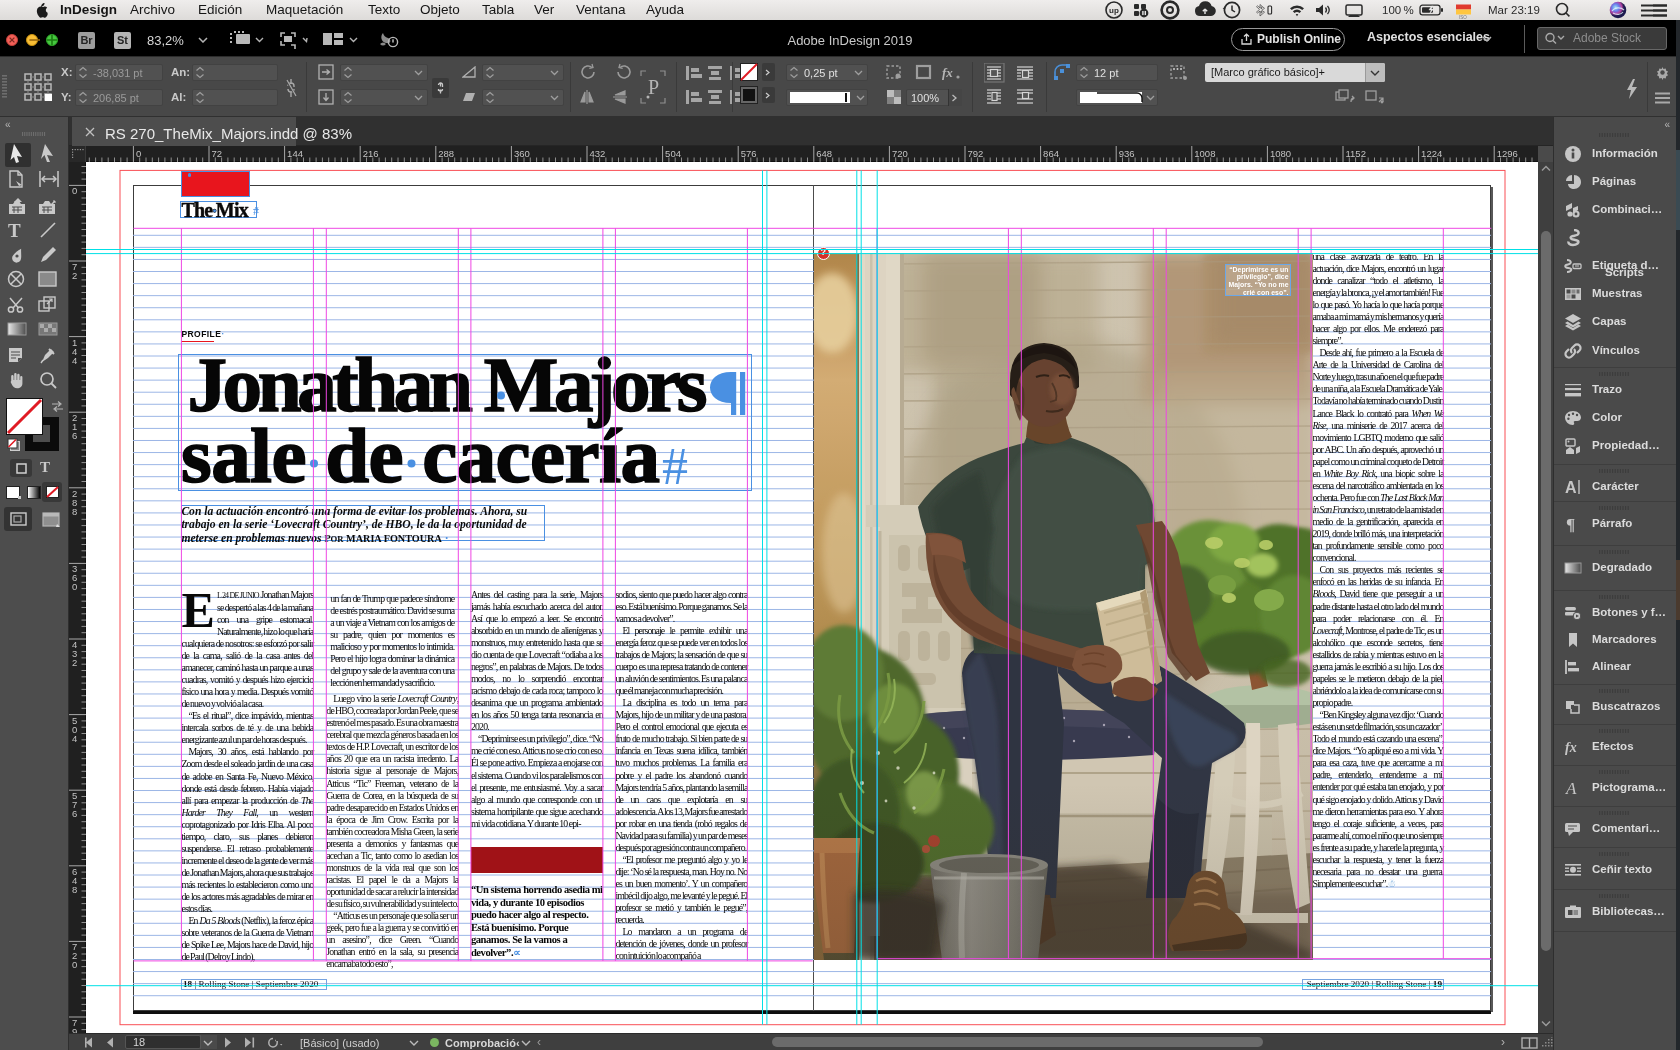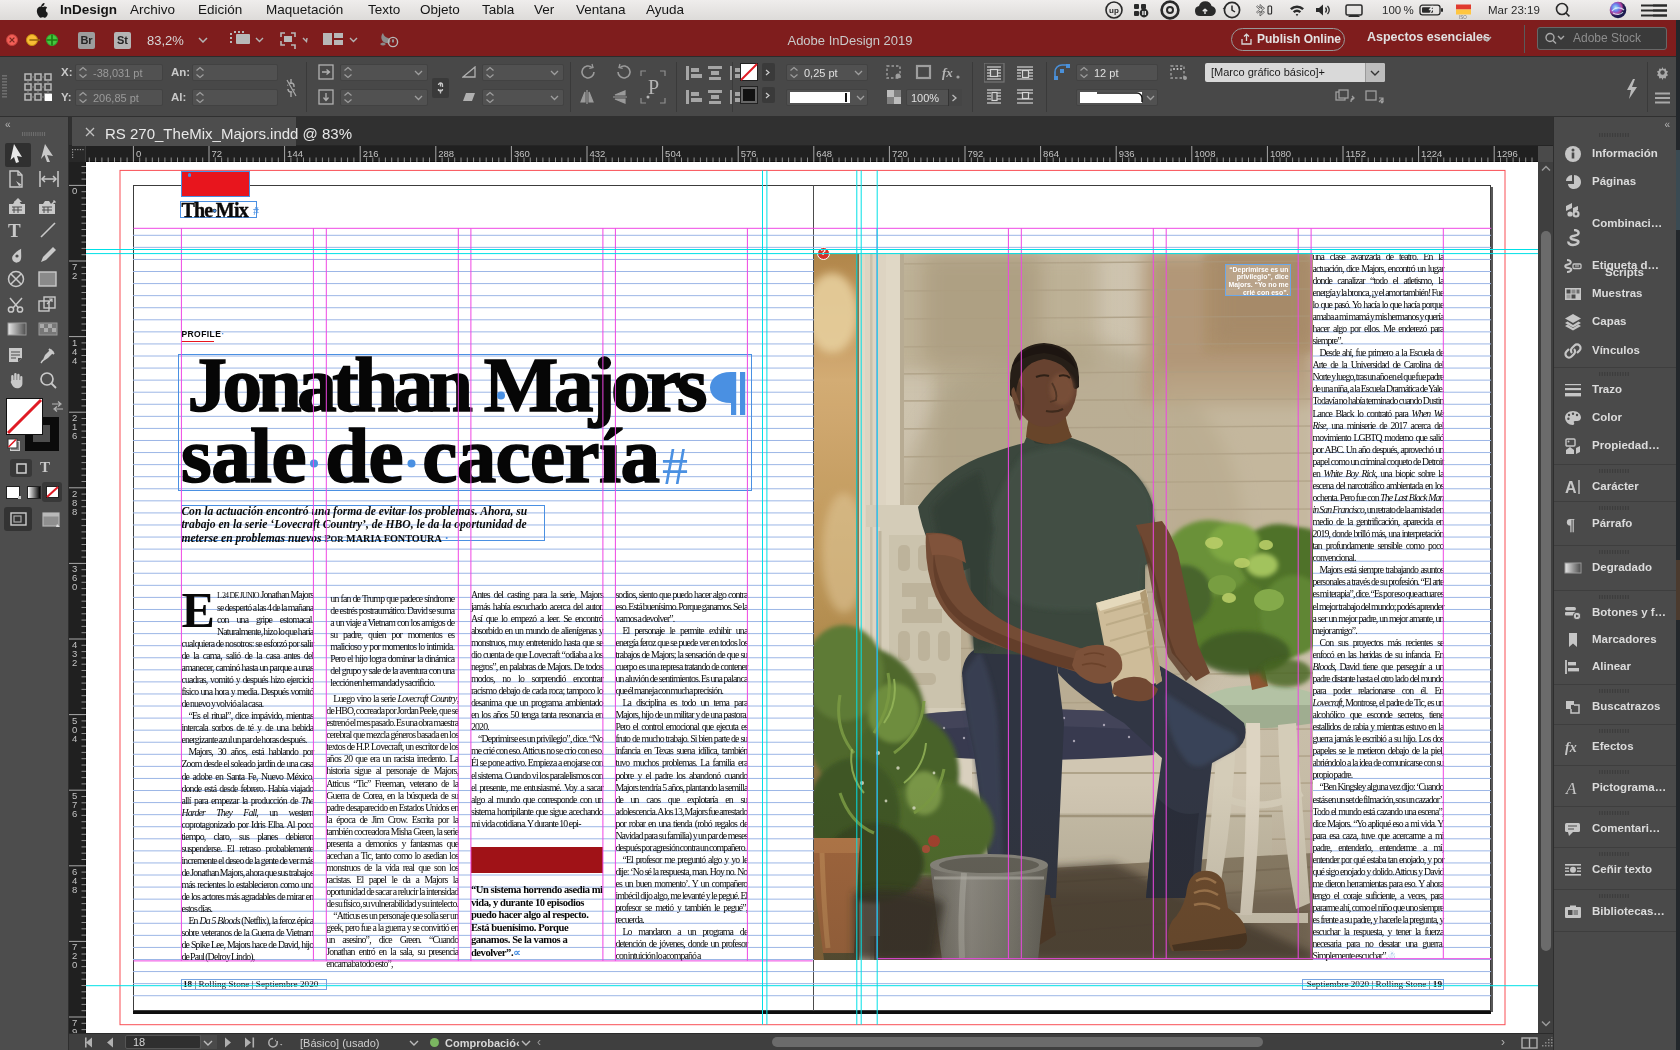--- a/index.html
+++ b/index.html
@@ -73,21 +73,21 @@
           </radialGradient>
         </defs>
         <circle cx="10" cy="9" r="8.3" fill="url(#siri)"></circle>
         <path d="M4 10c3-4 9-4 12-1M5 12c3 2 8 2 10-1" stroke="#e8f6ff" stroke-width="1.1" fill="none" opacity=".8"></path>
         <g stroke="#2a2a2a" stroke-width="2">
           <path d="M33 4.5h26M33 9.5h26M33 14.5h26"></path>
           <path d="M45 4.5h14M45 9.5h14M45 14.5h14" stroke-width="2"></path>
         </g>
       </svg>
     </div>
-<div class="ab" style="left:0;top:20px;width:1676px;height:37px;background:#7f1d1d;border-bottom:1px solid #2c2c2c;">
+<div class="ab" style="left:0;top:20px;width:1676px;height:37px;background:#000000;border-bottom:1px solid #2c2c2c;">
       <div class="ab" style="left:6px;top:13.5px;width:12px;height:12px;border-radius:6px;background:#f35f57;border:.5px solid #c3413b;"></div>
       <div class="ab" style="left:26px;top:13.5px;width:12px;height:12px;border-radius:6px;background:#f8bd35;border:.5px solid #c9920f;"></div>
       <div class="ab" style="left:46px;top:13.5px;width:12px;height:12px;border-radius:6px;background:#46c73f;border:.5px solid #2da528;"></div>
       <svg class="ab" style="left:5px;top:12.5px" width="55" height="14" viewBox="0 0 55 14">
         <g stroke="#7c2a20" stroke-width="1.3">
           <path d="M4.6 4.6l4.8 4.8M9.4 4.6L4.6 9.4"></path>
         </g>
         <path d="M24.4 7H35" stroke="#99660c" stroke-width="1.6"></path>
         <path d="M41.7 7h10.6M47 1.7v10.6" stroke="#1c7d12" stroke-width="1.6"></path>
       </svg>
@@ -1063,21 +1063,21 @@
       <svg class="ab" style="left:10px;top:56px" width="18" height="18" viewBox="0 0 18 18">
         <path d="M8 2v6H2c0-3 3-6 6-6zM10 2c4 0 7 3 7 7s-3 7-7 7c-3 0-6-2-6-5h6z" fill="#c6c6c6"></path>
       </svg>
       <div class="ab" style="left:38px;top:58px;font-size:11.5px;font-weight:bold;color:#dcdcdc;">Páginas</div>
       <svg class="ab" style="left:10px;top:84px" width="18" height="18" viewBox="0 0 18 18">
         <path d="M2 5l6-3v5l-6 3zM9 7l5-2v4l-5 3z" fill="#c6c6c6"></path>
         <circle cx="12" cy="13" r="3.6" fill="#c6c6c6"></circle>
         <circle cx="12" cy="13" r="1.4" fill="#4a4a4a"></circle>
         <circle cx="6" cy="13" r="2.6" fill="#c6c6c6"></circle>
       </svg>
-      <div class="ab" style="left:38px;top:86px;font-size:11.5px;font-weight:bold;color:#dcdcdc;margin-top:14px;">Combinaci…</div>
+      <div class="ab" style="left:38px;top:86px;font-size:11.5px;font-weight:bold;color:#dcdcdc;">Combinaci…</div>
       <svg class="ab" style="left:10px;top:112px" width="18" height="18" viewBox="0 0 18 18">
         <path d="M10 1c3 0 5 1.5 4.5 3.5C14 6.5 11 6.5 9 7c-2.5.6-3 2-1.5 3s5 .6 6.5 2-1 4-5 4c-3 0-5-1.5-4.5-3.5" fill="none" stroke="#c6c6c6" stroke-width="2.4"></path>
       </svg>
       <div class="ab" style="left:51px;top:114px;font-size:11.5px;font-weight:bold;color:#dcdcdc;margin-top:35px;">Scripts</div>
       <svg class="ab" style="left:10px;top:140px" width="18" height="18" viewBox="0 0 18 18">
         <path d="M3 3c2.5 0 4 1.2 3.7 2.8C6.4 7.5 4 7.3 2.6 7.8 1 8.4.8 9.5 2 10.3s4 .5 5 1.7-1 3-4 3" fill="none" stroke="#c6c6c6" stroke-width="2"></path>
         <rect x="9" y="7" width="8" height="4.5" rx="1" fill="none" stroke="#c6c6c6" stroke-width="1.3"></rect>
         <path d="M11 9h4" stroke="#c6c6c6"></path>
       </svg>
       <div class="ab" style="left:38px;top:142px;font-size:11.5px;font-weight:bold;color:#dcdcdc;">Etiqueta d…</div>
@@ -1598,21 +1598,20 @@
       </div>
       <div class="ab" style="left:384.9px;top:684.5px;width:131.9px;height:26.3px;background:#a01217;"></div>
       <div class="ab serif" style="left:384.9px;top:722px;width:132px;font-size:10.6px;line-height:12.55px;font-weight:bold;color:#060606;letter-spacing:-0.45px;">“Un sistema horrendo asedia mi vida, y durante 10 episodios puedo hacer algo al respecto. Está buenísimo. Porque ganamos. Se la vamos a devolver”.<span style="color:#4a90e2">∝</span></div>
       <div class="ab" style="left:94.9px;top:816.8px;width:146px;height:11.6px;border:1px solid #77a3e0;"></div>
       <div class="ab serif" style="left:97px;top:817.3px;font-size:9.2px;color:#111;"><b>18</b> | Rolling Stone | Septiembre 2020</div>
       <div class="ab" style="left:1216px;top:816.8px;width:142px;height:11.6px;border:1px solid #77a3e0;"></div>
       <div class="ab serif" style="left:1218px;top:817.3px;width:138px;text-align:right;font-size:9.2px;color:#111;">Septiembre 2020 | Rolling Stone | <b>19</b></div>
       <div class="ab" style="left:1226.5px;top:88.7px;width:131px;font-family:'Liberation Serif',serif;font-size:9.8px;line-height:12.07px;text-align:justify;color:#080808;letter-spacing:-0.8px;word-spacing:-0.7px;letter-spacing:-0.9px;">
         <p style="margin:0;">una clase avanzada de teatro. En la actuación, dice Majors, encontró un lugar donde canalizar “todo el atletismo, la energía y la bronca, ¡y el amor también! Fue lo que pasó. Yo hacía lo que hacía porque amaba a mi mamá y mis hermanos y quería hacer algo por ellos. Me enderezó para siempre”.</p>
         <p style="text-indent:7px;margin:0;">Desde ahí, fue primero a la Escuela de Arte de la Universidad de Carolina del Norte y luego, tras un año en el que fue padre de una niña, a la Escuela Dramática de Yale. Todavía no había terminado cuando Dustin Lance Black lo contrató para <i>When We Rise</i>, una miniserie de 2017 acerca del movimiento LGBTQ moderno que salió por ABC. Un año después, aprovechó un papel como un criminal coqueto de Detroit en <i>White Boy Rick</i>, una biopic sobre la escena del narcotráfico ambientada en los ochenta. Pero fue con <i>The Last Black Man in San Francisco</i>, un retrato de la amistad en medio de la gentrificación, aparecida en 2019, donde brilló más, una interpretación tan profundamente sensible como poco convencional.</p>
-        <p style="text-indent:7px;margin:0;">Majors está siempre trabajando asuntos personales a través de su profesión. “El arte es mi terapia”, dice. “Es por eso que actuar es el mejor trabajo del mundo; podés aprender a ser un mejor padre, un mejor amante, un mejor amigo”.</p>
         <p style="text-indent:7px;margin:0;">Con sus proyectos más recientes se enfocó en las heridas de su infancia. En <i>Bloods</i>, David tiene que perseguir a un padre distante hasta el otro lado del mundo para poder relacionarse con él. En <i>Lovecraft</i>, Montrose, el padre de Tic, es un alcohólico que esconde secretos, tiene estallidos de rabia y mientras estuvo en la guerra jamás le escribió a su hijo. Los dos papeles se le metieron debajo de la piel, abriéndolo a la idea de comunicarse con su propio padre.</p>
         <p style="text-indent:7px;margin:0;">“Ben Kingsley alguna vez dijo: ‘Cuando estás en un set de filmación, sos un cazador’. Todo el mundo está cazando una escena”, dice Majors. “Yo apliqué eso a mi vida. Y para esa caza, tuve que acercarme a mi padre, entenderlo, entenderme a mí, entender por qué estaba tan enojado, y por qué sigo enojado y dolido. Atticus y David me dieron herramientas para eso. Y ahora tengo el coraje suficiente, a veces, para pararme ahí, como el niño que uno siempre es frente a su padre, y hacerle la pregunta, y escuchar la respuesta, y tener la fuerza necesaria para no desatar una guerra. Simplemente escuchar”.<span style="color:#5b9bd5">☃</span></p>
       </div>
       <svg class="ab" style="left:727.5px;top:91px" width="499" height="707" viewBox="0 0 499 707">
         <defs>
           <linearGradient id="pw" x1="0" y1="0" x2="0" y2="1">
             <stop offset="0" stop-color="#d6cdb8"></stop>
             <stop offset=".55" stop-color="#d3cab4"></stop>
             <stop offset="1" stop-color="#c8bfa8"></stop>
           </linearGradient>

